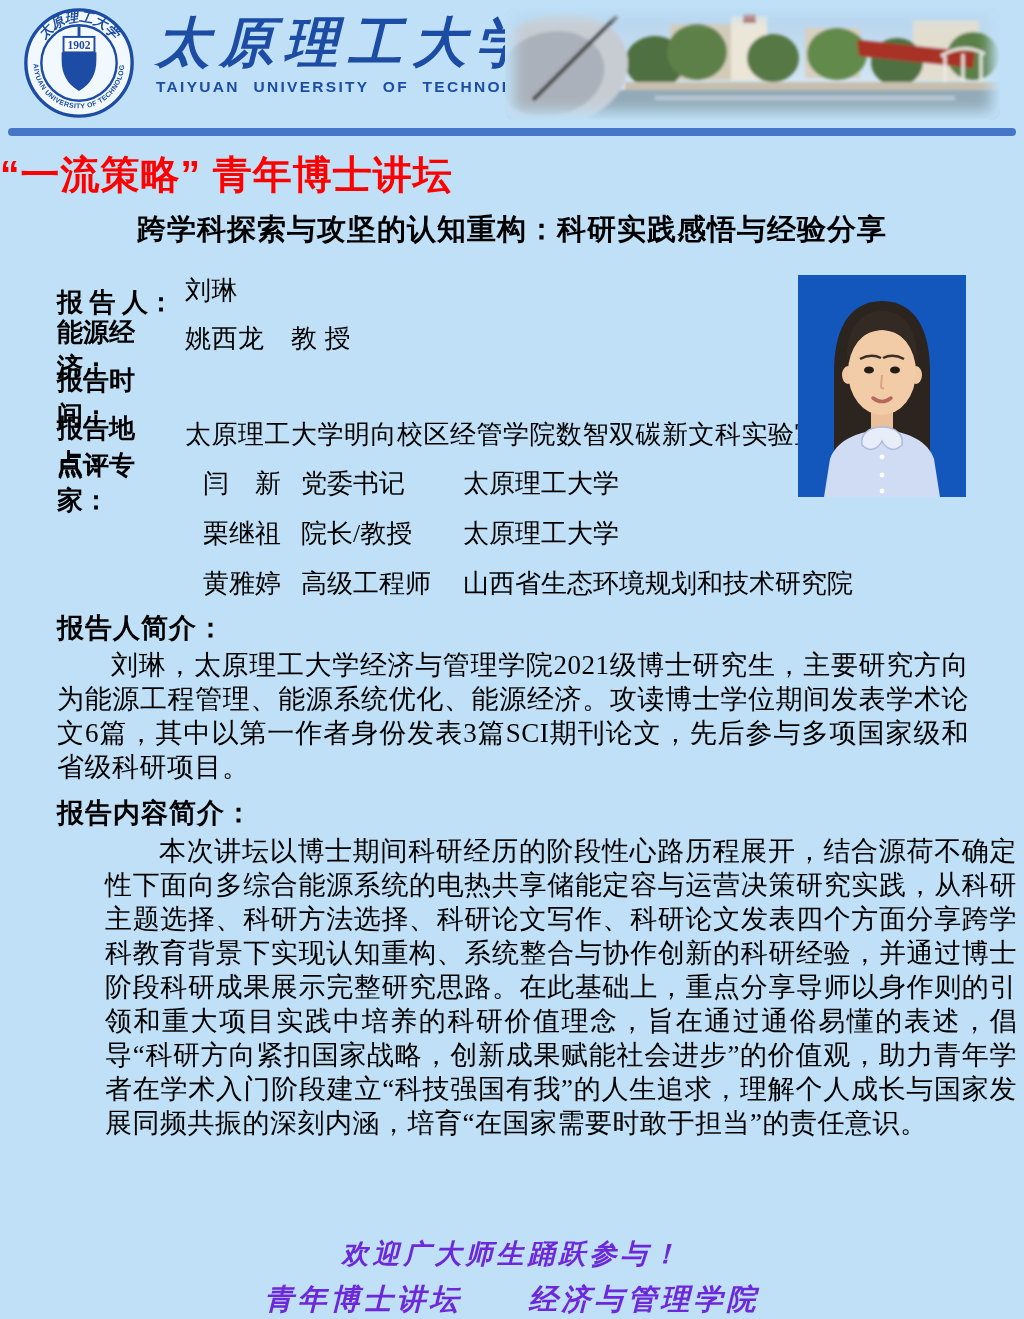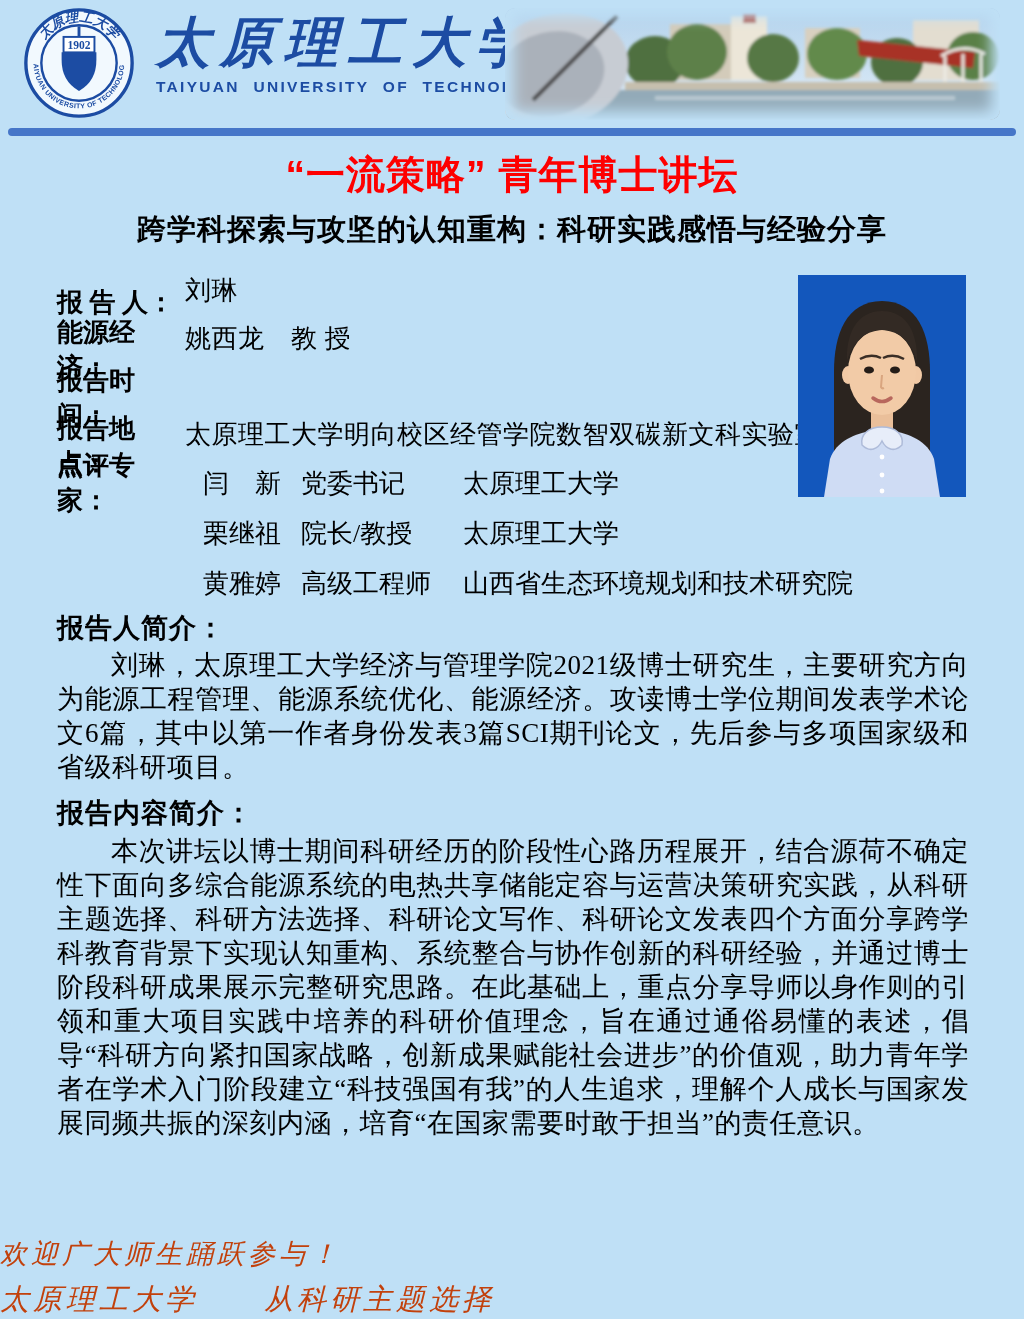--- a/index.html
+++ b/index.html
@@ -28,21 +28,21 @@
   .campus::after {
     content:""; position:absolute; inset:0; border-radius:10px;
     box-shadow: inset 0 0 14px 9px #bfe0f6;
   }
   .divider {
     position:absolute; left:8px; top:128px; width:1008px; height:8px;
     border-radius:4px; background:#4676c8;
   }
   
   .forum-title {
-    position:absolute; top:148px; left:0; width:100%; text-align:center;
+    position:absolute; top:148px; left:0; width:100%; 
     color:#fe0000; font-weight:bold; font-size:39px; letter-spacing:1px;
     font-family:"Liberation Sans", sans-serif;
   }
   .lecture-title {
     position:absolute; top:210px; left:0; width:100%; text-align:center;
     font-weight:bold; font-size:29px; letter-spacing:1px;
   }
   
   .info { position:absolute; left:57px; top:266px; width:910px; font-size:26px; }
   .info-row { display:flex; height:48px; align-items:center; }
@@ -58,25 +58,25 @@
   
   .sec-heading { position:absolute; left:57px; font-size:27px; font-weight:bold; letter-spacing:1px; }
   .bio-heading { top:610px; }
   .abs-heading { top:795px; }
   .paragraph {
     position:absolute; left:57px; width:912px;
     font-size:27px; line-height:34px; letter-spacing:0.5px;
     text-align:justify; text-indent:2em;
   }
   .bio-para { top:648px; }
-  .abs-para { top:834px; }
+  .abs-para { top:834px;margin-left:48px; }
   
   .footer-line {
-    position:absolute; left:0; width:100%; 
-    color:#c2410c; font-weight:normal; font-style:italic;
+    position:absolute; left:0; width:100%; text-align:center;
+    color:#6d28d9; font-weight:bold; font-style:italic;
   }
   .footer-1 { top:1236px; font-size:27px; letter-spacing:4px; }
   .footer-2 { top:1280px; font-size:29px; letter-spacing:4px; }
 </style>
 </head>
 <body>
 
 <div class="page">
 
   <svg class="logo" viewBox="0 0 118 118">
@@ -204,15 +204,15 @@
     </svg>
   </div>
 
   <div class="sec-heading bio-heading">报告人简介：</div>
   <div class="paragraph bio-para">刘琳，太原理工大学经济与管理学院2021级博士研究生，主要研究方向为能源工程管理、能源系统优化、能源经济。攻读博士学位期间发表学术论文6篇，其中以第一作者身份发表3篇SCI期刊论文，先后参与多项国家级和省级科研项目。</div>
 
   <div class="sec-heading abs-heading">报告内容简介：</div>
   <div class="paragraph abs-para">本次讲坛以博士期间科研经历的阶段性心路历程展开，结合源荷不确定性下面向多综合能源系统的电热共享储能定容与运营决策研究实践，从科研主题选择、科研方法选择、科研论文写作、科研论文发表四个方面分享跨学科教育背景下实现认知重构、系统整合与协作创新的科研经验，并通过博士阶段科研成果展示完整研究思路。在此基础上，重点分享导师以身作则的引领和重大项目实践中培养的科研价值理念，旨在通过通俗易懂的表述，倡导“科研方向紧扣国家战略，创新成果赋能社会进步”的价值观，助力青年学者在学术入门阶段建立“科技强国有我”的人生追求，理解个人成长与国家发展同频共振的深刻内涵，培育“在国家需要时敢于担当”的责任意识。</div>
 
   <div class="footer-line footer-1">欢迎广大师生踊跃参与！</div>
-  <div class="footer-line footer-2">太原理工大学　　从科研主题选择</div>
+  <div class="footer-line footer-2">青年博士讲坛　　经济与管理学院</div>
 
 </div>
 
 </body></html>

